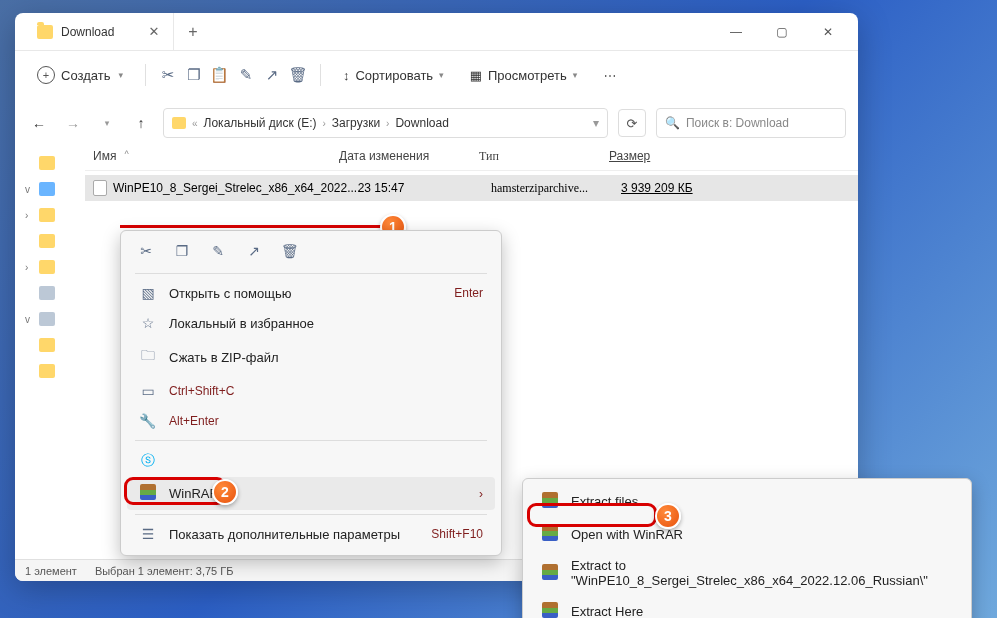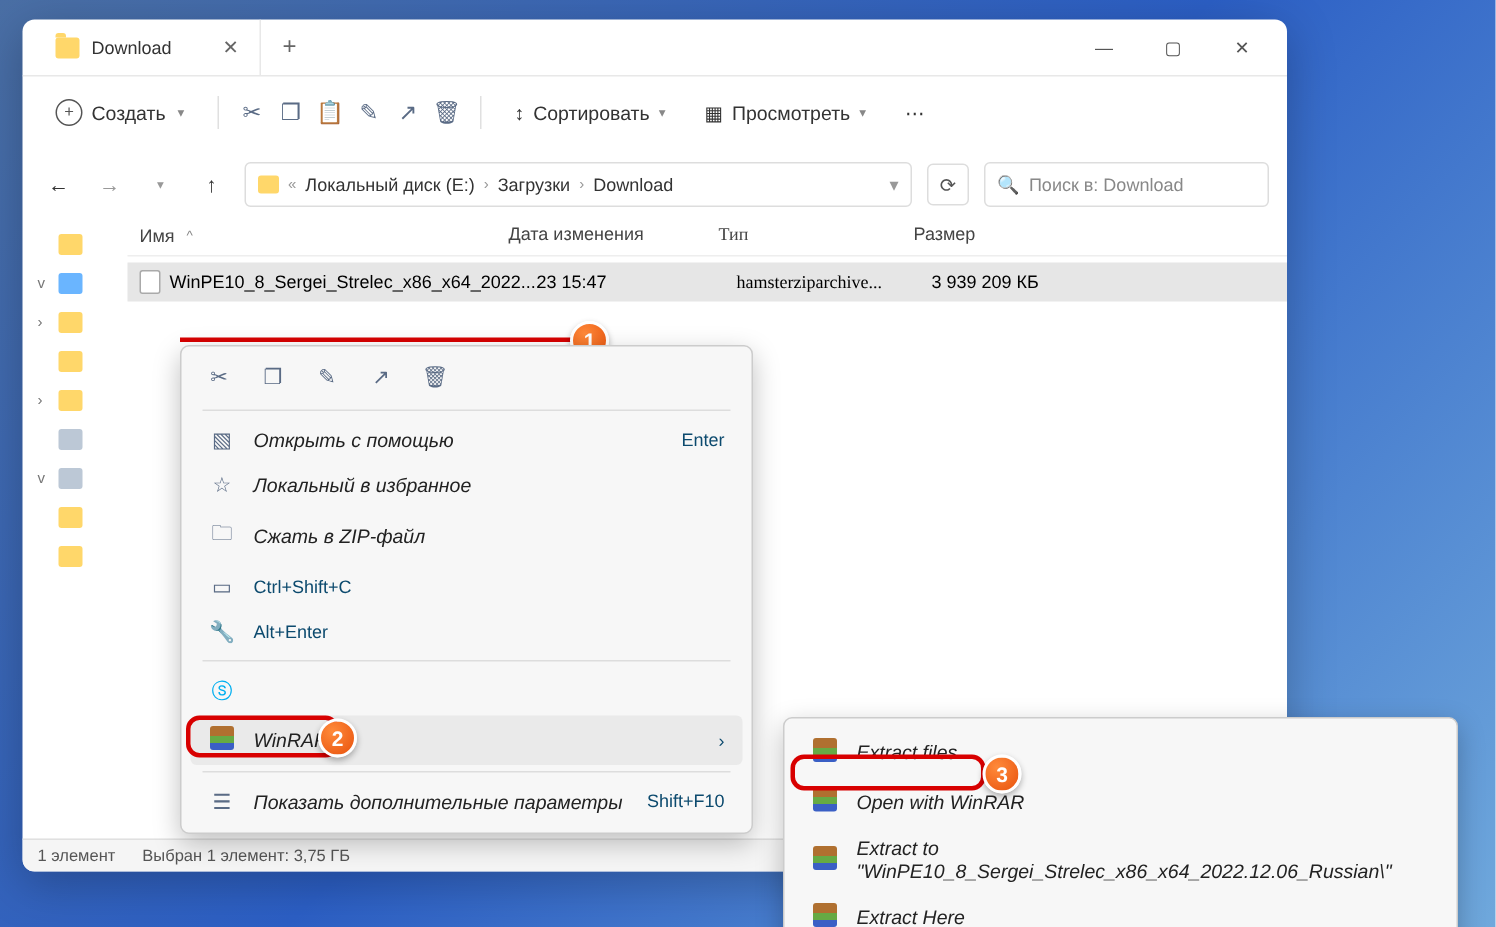--- a/index.html
+++ b/index.html
@@ -30,36 +30,36 @@
 .search { width: 190px; display: flex; align-items: center; border: 1px solid #ddd; border-radius: 4px; height: 30px; padding: 0 8px; gap: 6px; font-size: 12px; color: #888; }
 .content { display: flex; height: calc(100% - 126px - 22px); }
 .sidebar { width: 70px; padding: 10px 6px; display: flex; flex-direction: column; gap: 6px; }
 .sb-item { display: flex; align-items: center; gap: 4px; padding: 3px 4px; font-size: 11px; }
 .sb-chev { color: #777; font-size: 10px; width: 10px; }
 .sb-ic { width: 16px; height: 14px; background: #ffd76a; border-radius: 2px; }
 .sb-ic.blue { background: #6ab5ff; }
 .sb-ic.disk { background: #bcc8d6; }
 .main { flex: 1; }
 .colheaders { display: flex; padding: 6px 8px; font-size: 12px; color: #444; border-bottom: 1px solid #eee; }
-.col-name { width: 246px; display: flex; align-items: center; gap: 8px; }
+.col-name { width: 246px; display: flex; align-items: flex-start; gap: 8px; }
 .col-date { width: 140px; }
 .col-type { width: 130px; font-family: Liberation Serif, serif; }
-.col-size { width: 100px; }
+.col-size { width: 100px; text-decoration: underline; }
 .sorticon { font-size: 9px; color: #888; }
 .filerow { display: flex; align-items: center; padding: 5px 8px; font-size: 12px; background: #e6e6e6; margin-top: 4px; }
 .file-ic { width: 14px; height: 16px; border: 1px solid #aaa; border-radius: 2px; margin-right: 6px; background: #fff; }
 .redline { position: absolute; height: 3px; background: #d80000; }
 .badge { position: absolute; width: 26px; height: 26px; border-radius: 50%; background: radial-gradient(circle at 35% 30%, #ff8a3a, #e8520d); border: 2px solid #fff; box-shadow: 0 2px 4px rgba(0,0,0,0.3); display: flex; align-items: center; justify-content: center; color: #fff; font-weight: bold; font-size: 14px; }
 .ctxmenu { position: absolute; background: #f7f7f7; border: 1px solid #ccc; border-radius: 6px; box-shadow: 0 6px 18px rgba(0,0,0,0.25); padding: 6px; font-size: 13px; }
 .ctx1 { left: 120px; top: 230px; width: 382px; }
 .ctxrow { display: flex; align-items: center; padding: 7px 12px; gap: 12px; color: #222; border-radius: 4px; position: relative; }
 .ctxrow.hover { background: #eaeaea; }
 .ctxicon { width: 18px; text-align: center; color: #5a6b85; font-size: 14px; }
-.ctxlabel { flex: 1; font-style: italic; }
-.ctxshort { color: #0c4a6e; font-size: 12px; }
+.ctxlabel { flex: 1; }
+.ctxshort { color: #7f1d1d; font-size: 12px; }
 .ctxsep { height: 1px; background: #ddd; margin: 4px 8px; }
 .ctxacts { display: flex; gap: 18px; padding: 6px 10px 10px 10px; }
 .highlight { position: absolute; border: 3px solid #d80000; border-radius: 9px; pointer-events: none; }
 .hl1 { left: 124px; top: 477px; width: 102px; height: 28px; }
 .ctx2 { left: 522px; top: 478px; width: 450px; }
 .rar-ic { width: 16px; height: 16px; display: inline-block; background: linear-gradient(#b07030 0%, #b07030 40%, #6a4 40%, #6a4 70%, #3a5fc5 70%); border-radius: 2px; }
 .hl2 { left: 527px; top: 503px; width: 130px; height: 24px; }
 .statusbar { position: absolute; bottom: 0; left: 0; right: 0; height: 22px; background: #f5f5f5; border-top: 1px solid #e0e0e0; display: flex; align-items: center; padding: 0 10px; font-size: 11px; color: #555; gap: 18px; }
 </style>
 </head>

